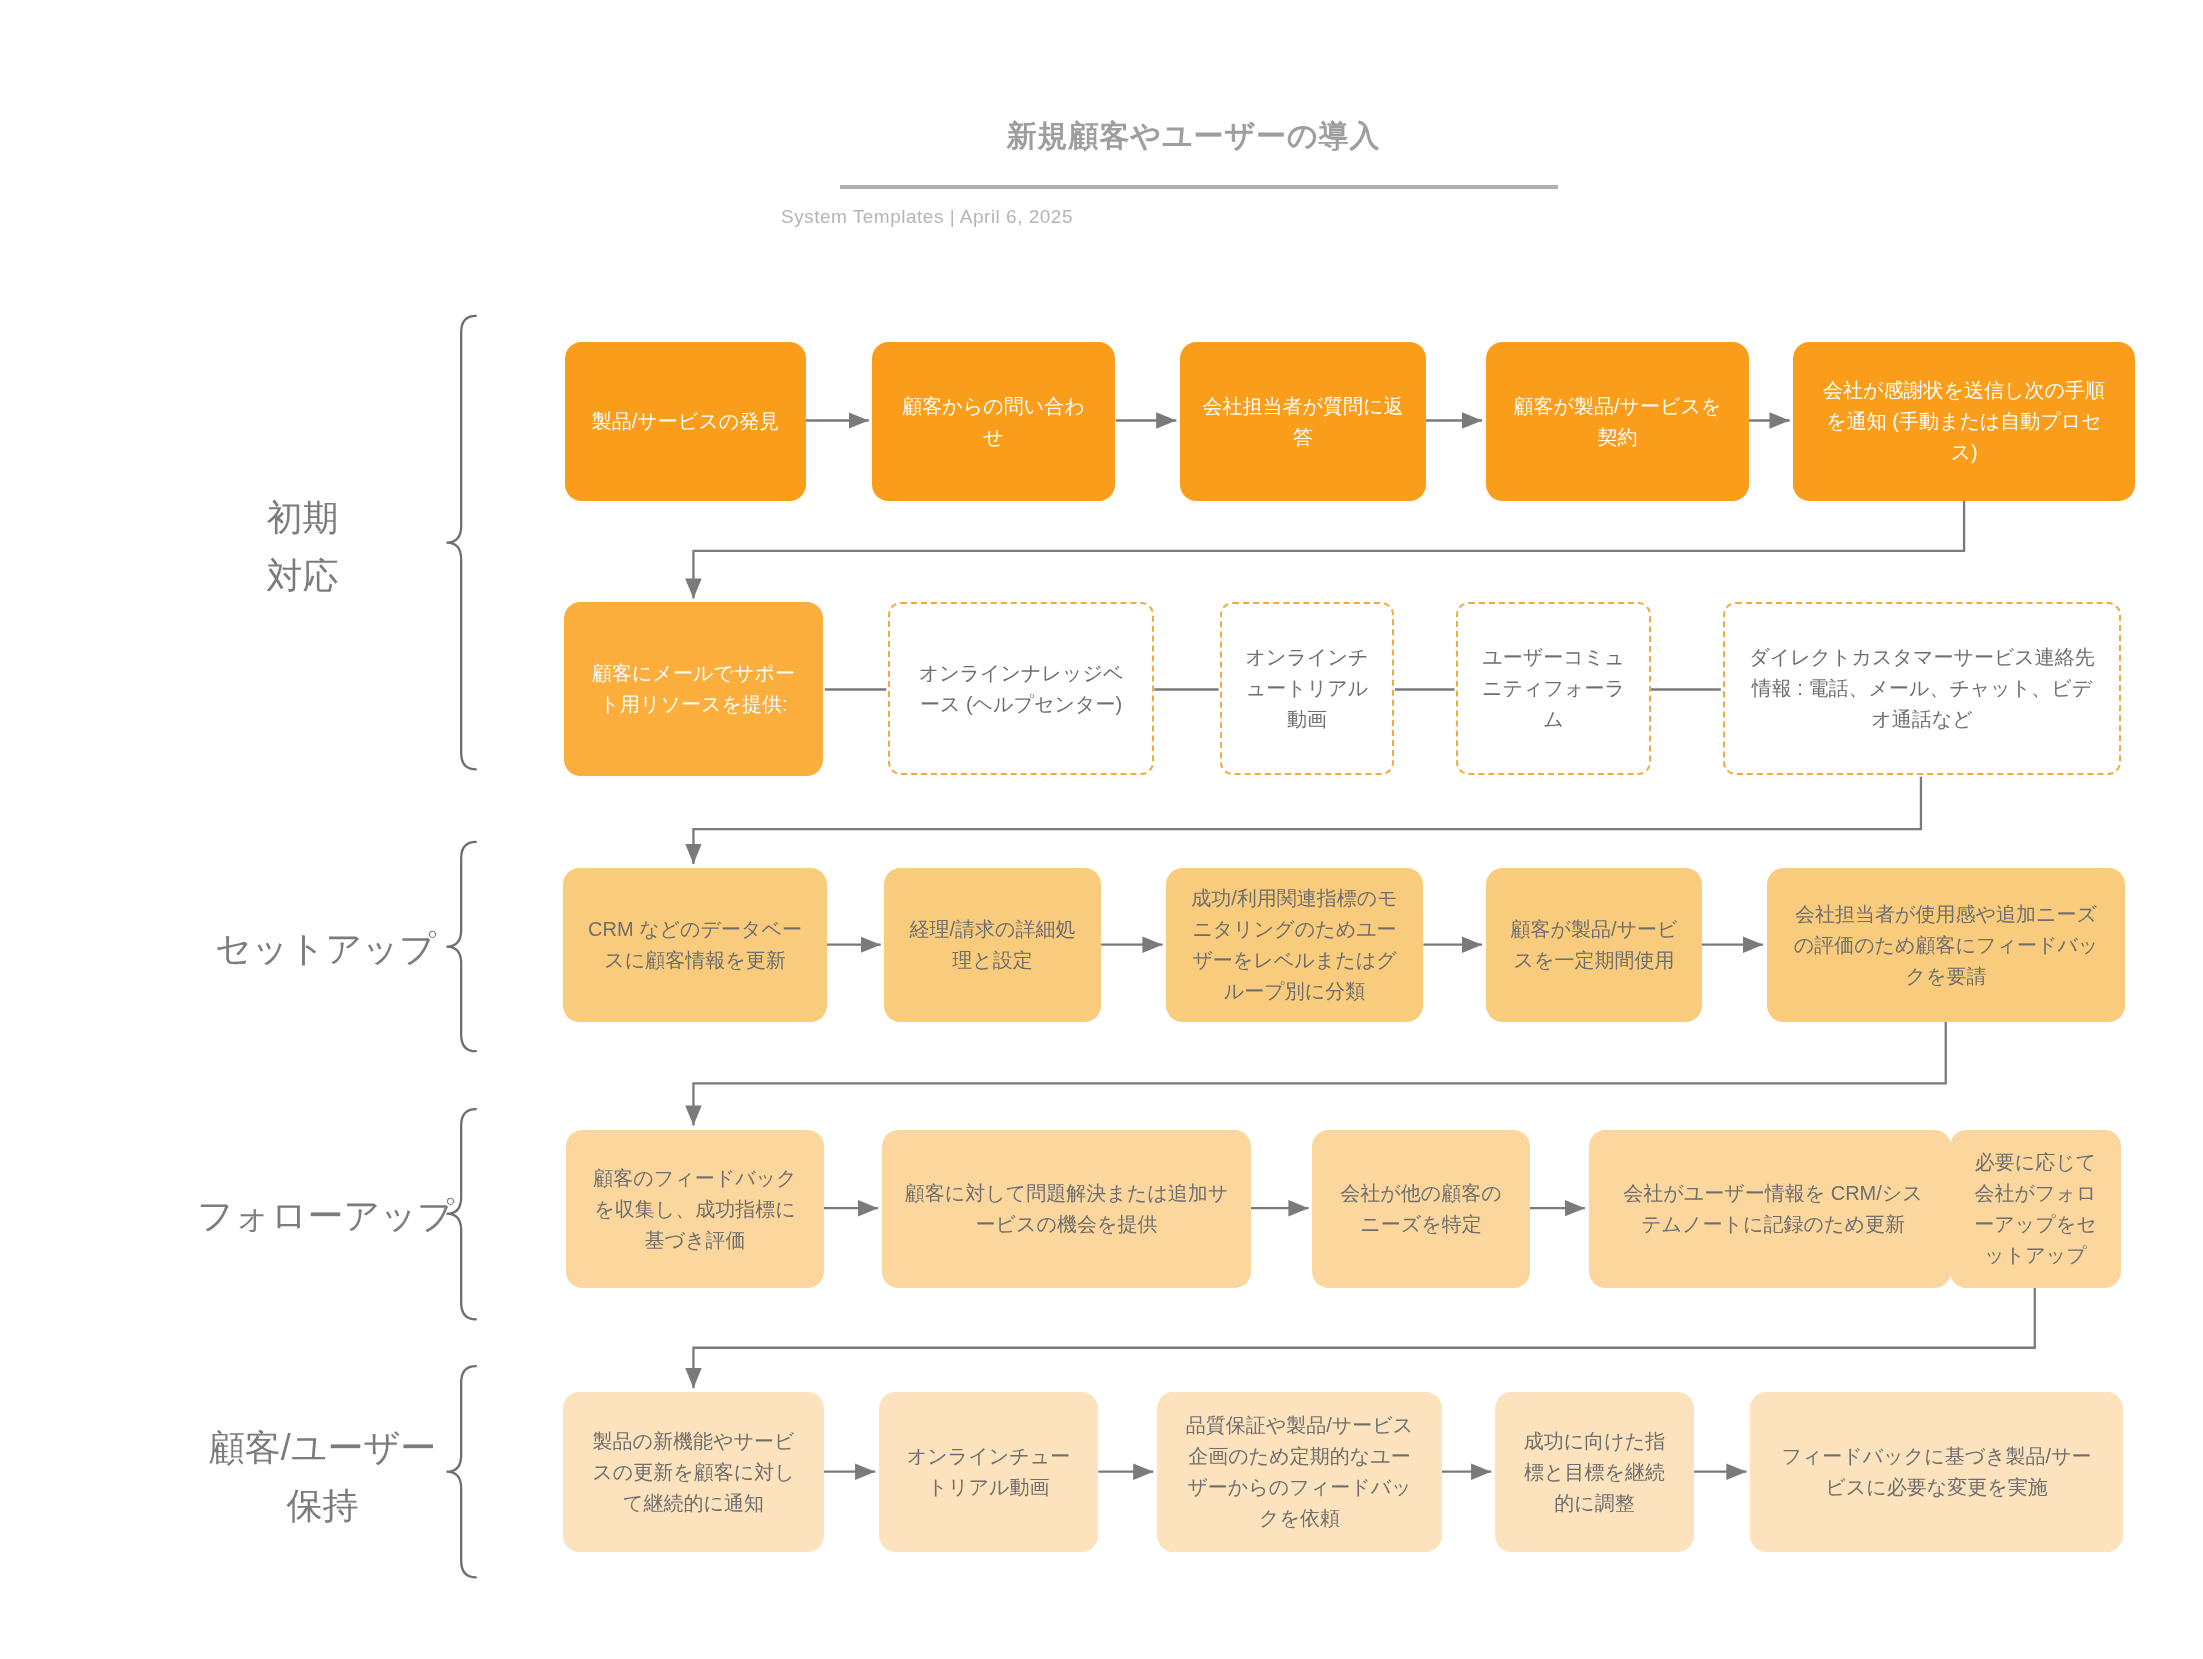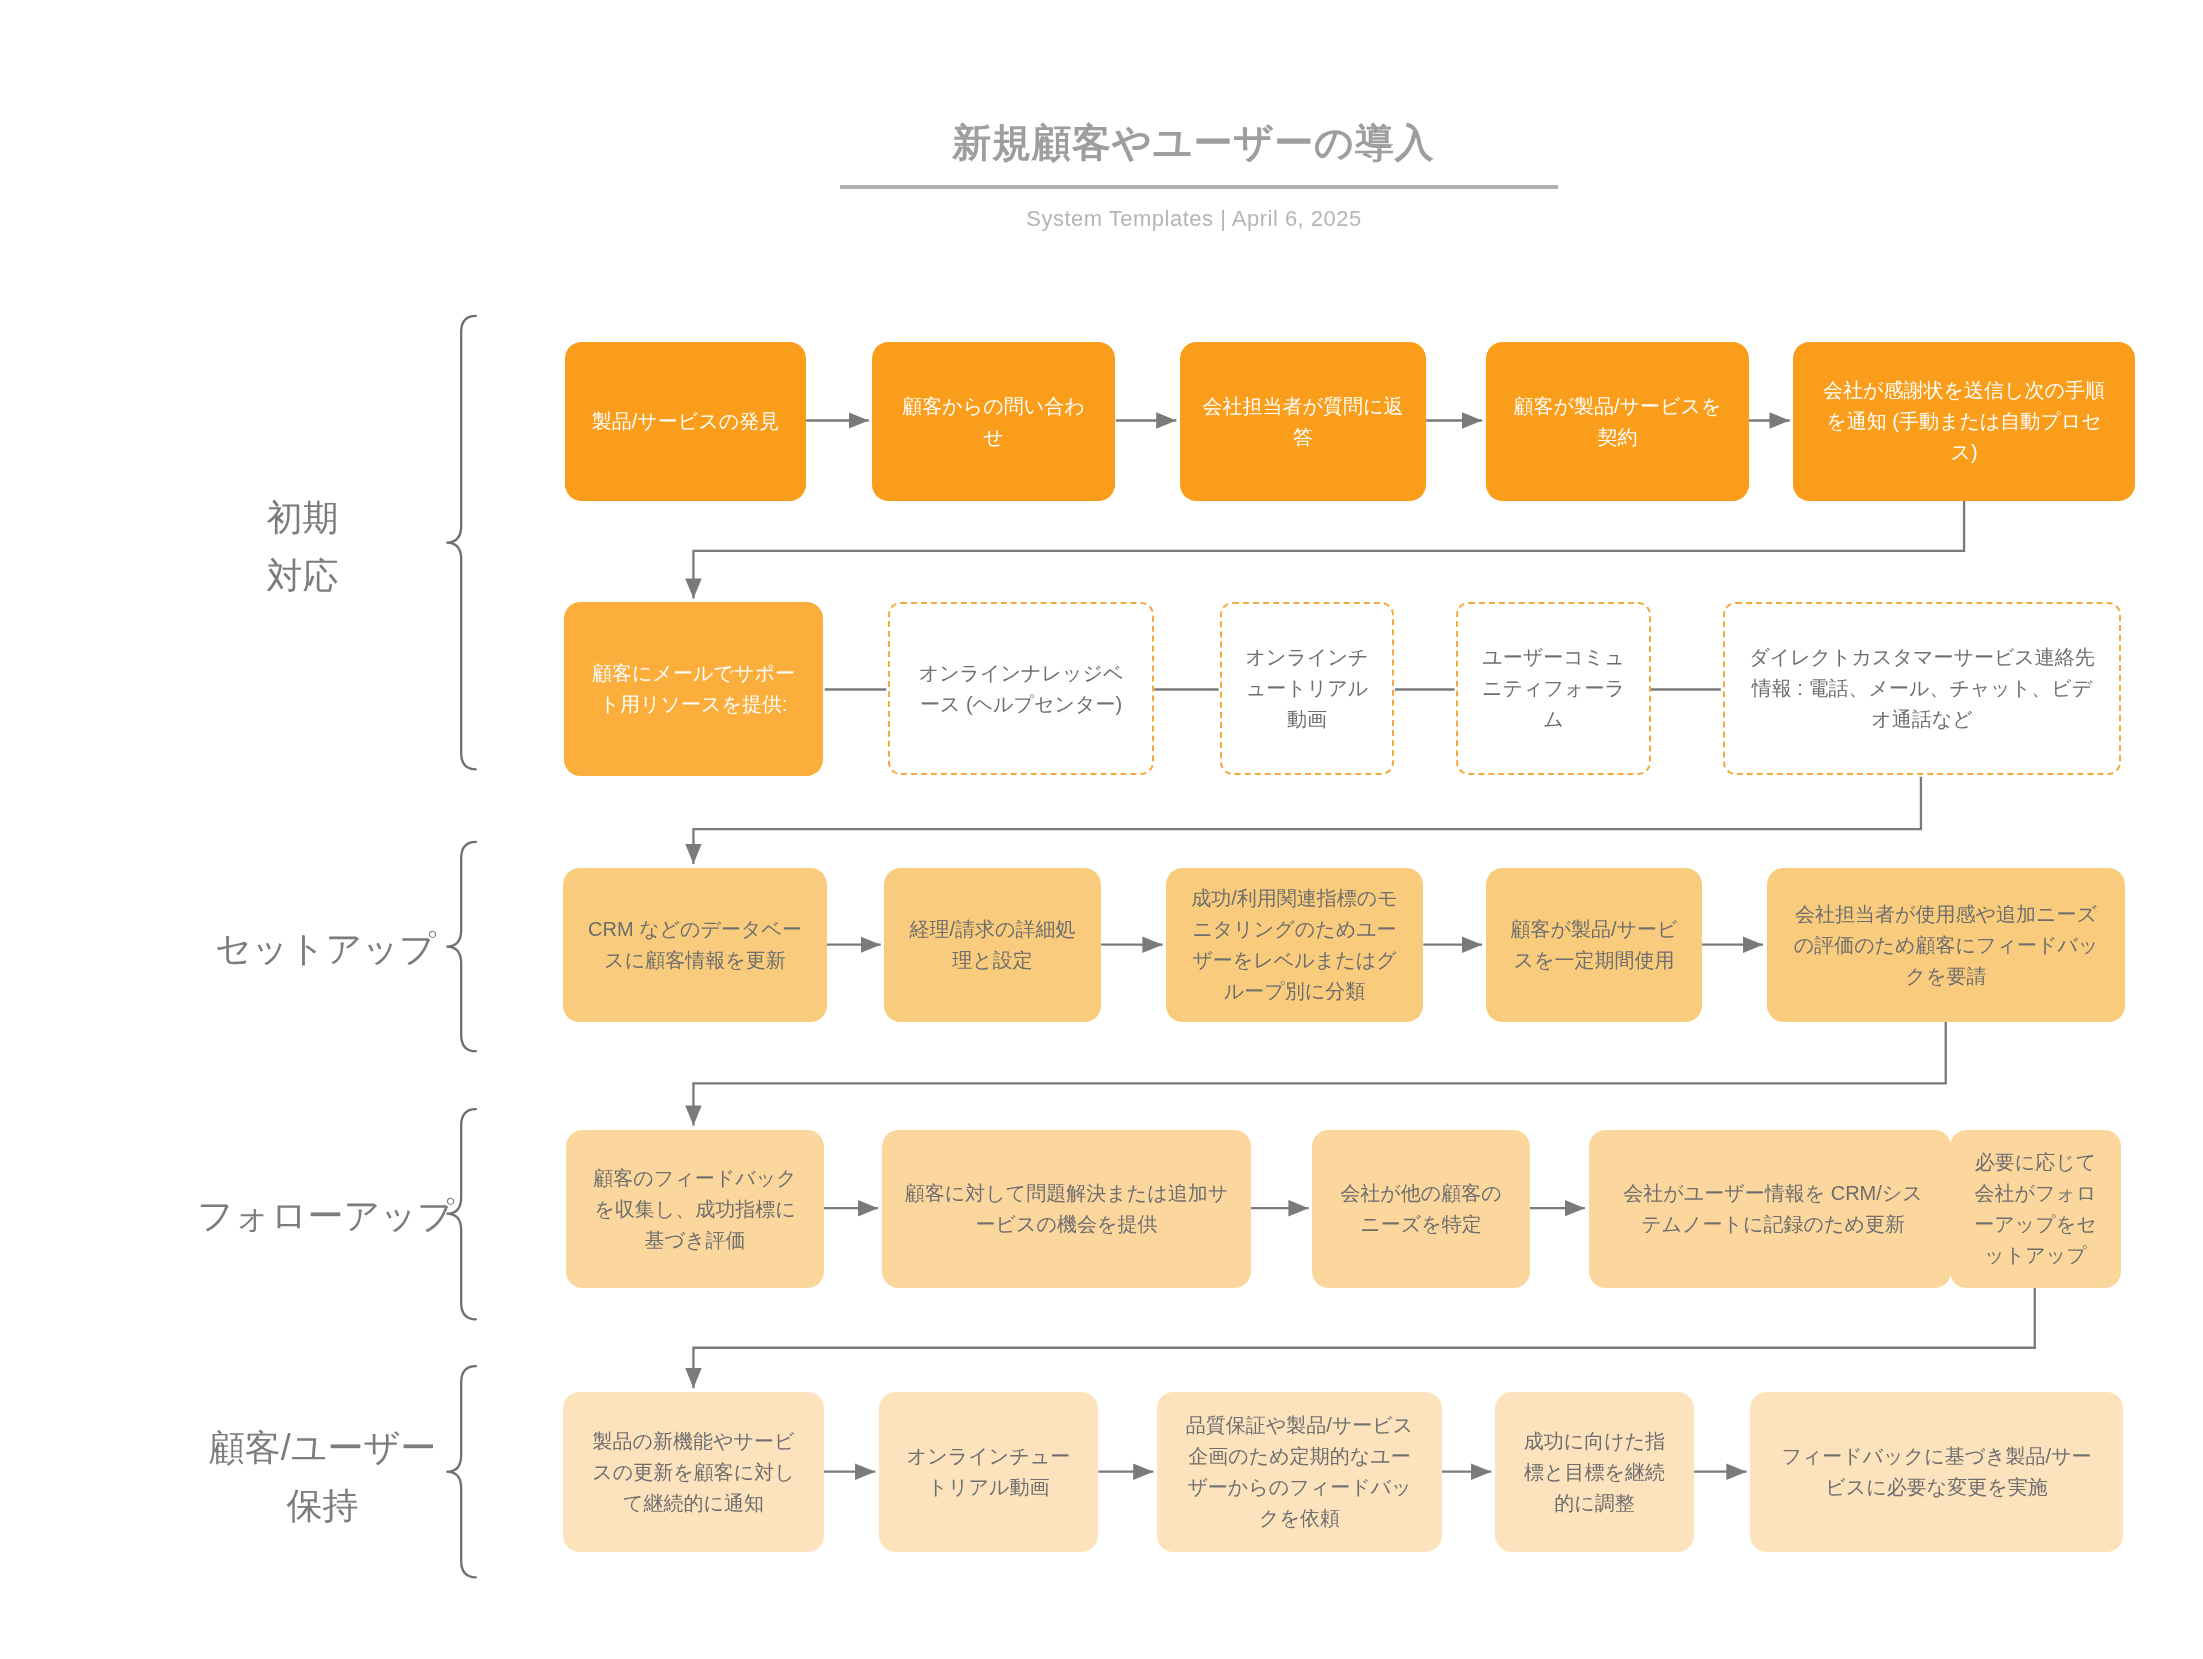--- a/index.html
+++ b/index.html
@@ -1,24 +1,24 @@
 <!DOCTYPE html>
 <html style="--row1_fill: #F99D1B; --row2_solid_fill: #FBAE3C; --dashed_border: #F5A93C; --row3_fill: #F9CB7D; --row4_fill: #FBD79E; --row5_fill: #FCE3BE; --box_text_light: #FFFFFF; --box_text_dark: #6E6E6E; --connector: #7A7A7A; --brace: #6F6F6F; --title_text: #9E9E9E; --underline: #AFAFAF; --subtitle_text: #B5B5B5; --label_text: #7C7C7C;font-size:14.7px"><head>
 <meta charset="utf-8">
 <style>
   html,body{margin:0;padding:0;background:#ffffff;}
   body{font-family:"Liberation Sans","DejaVu Sans",sans-serif;}
   .canvas{position:relative;width:2204px;height:1659px;background:#ffffff;overflow:hidden;}
 
   .title{position:absolute;left:826px;top:116px;width:735px;text-align:center;
-         font-size:39px;font-weight:700;color:var(--title_text);letter-spacing:0.9px;}
+         font-size:30px;font-weight:700;color:var(--title_text);letter-spacing:0.9px;}
   .title-underline{position:absolute;left:840px;top:185px;width:718px;height:3.7px;
          background:var(--underline);}
-  .subtitle{position:absolute;left:781px;top:206px;width:826px;text-align:center;
-         font-size:22px;color:var(--subtitle_text);letter-spacing:0.5px;}
+  .subtitle{position:absolute;left:781px;top:206px;width:826px;
+         font-size:19px;color:var(--subtitle_text);letter-spacing:0.5px;}
 
   .box{position:absolute;box-sizing:border-box;border-radius:16.5px;display:flex;
        align-items:center;justify-content:center;text-align:center;
        padding:9.2px 22px;font-size:20px;line-height:1.55;}
   .r1{background:var(--row1_fill);color:var(--box_text_light);}
   .r2s{background:var(--row2_solid_fill);color:var(--box_text_light);}
   .dashed{background:#ffffff;border:2.8px dashed var(--dashed_border);
           color:var(--box_text_dark);border-radius:13px;}
   .r3{background:var(--row3_fill);color:var(--box_text_dark);}
   .r4{background:var(--row4_fill);color:var(--box_text_dark);}

